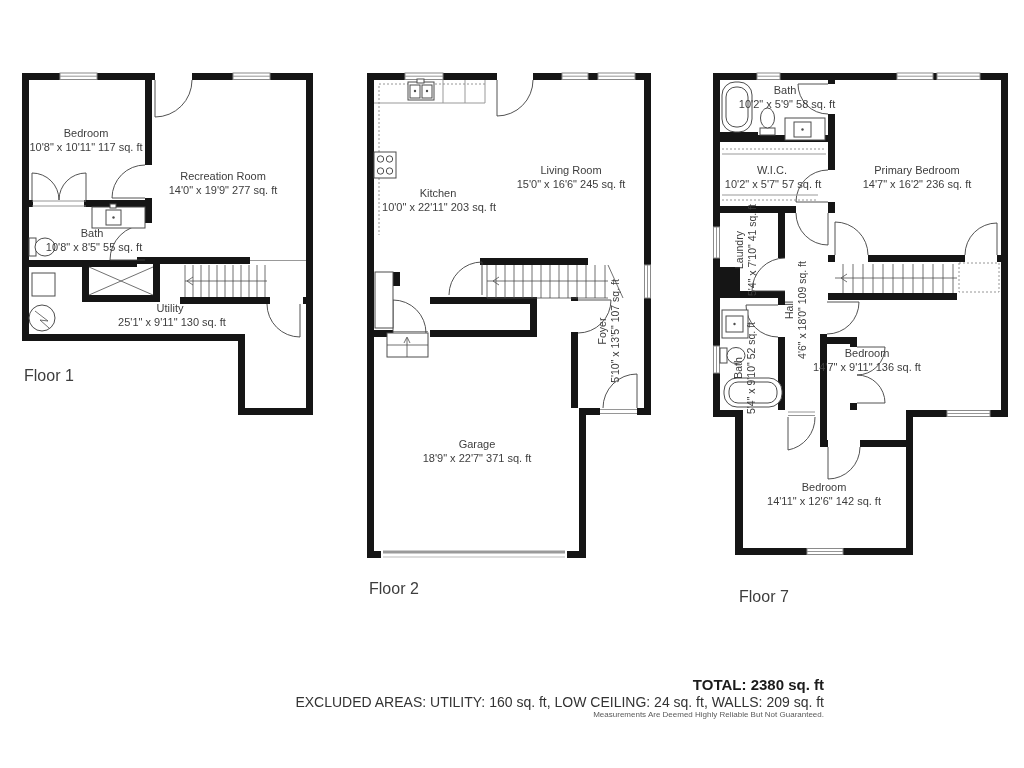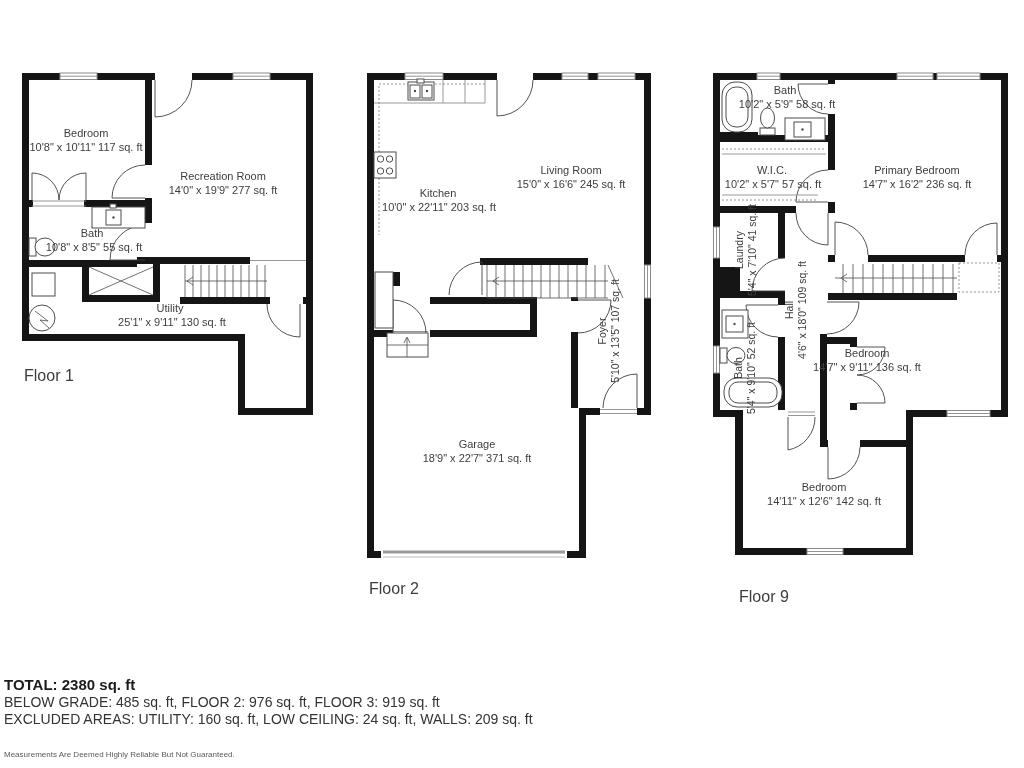--- a/index.html
+++ b/index.html
@@ -1,23 +1,23 @@
 <!DOCTYPE html>
 <html><head>
 <meta charset="utf-8">
 <style>
   html,body{margin:0;padding:0}
   body{width:1024px;height:768px;background:#ffffff;position:relative;overflow:hidden;
        font-family:"Liberation Sans",sans-serif}
   .plan{position:absolute}
   .floor-label{position:absolute;font-size:16px;color:#3d3d3d}
-  .footer{position:absolute;left:4px;top:676px;width:808px;text-align:left}
+  .footer{position:absolute;left:16px;top:676px;width:808px;text-align:right}
   .footer .total{font-size:15px;font-weight:700;color:#1b1b1b}
   .footer .line{font-size:14px;color:#333;margin-top:1px}
-  .footer .disclaimer{font-size:8px;color:#5a5a5a;margin-top:23px}
+  .footer .disclaimer{font-size:8px;color:#5a5a5a;margin-top:0}
   svg .wall{fill:#151515}
   svg .blk{fill:#151515}
   svg .gap{fill:#ffffff}
   svg .door{fill:none;stroke:#3f3f3f;stroke-width:0.9}
   svg .fix{fill:#ffffff;stroke:#4d4d4d;stroke-width:1}
   svg .stair{stroke:#4d4d4d;stroke-width:0.8;fill:none}
   svg .thin{stroke:#999999;stroke-width:1;fill:none}
   svg .win{fill:#ffffff;stroke:#8a8a8a;stroke-width:1}
   svg .winline{stroke:#8a8a8a;stroke-width:0.9;fill:none}
   svg .dash{stroke:#8a8a8a;stroke-width:0.9;fill:none;stroke-dasharray:2 2}
@@ -371,20 +371,19 @@
     <text class="v" x="45" y="298" transform="rotate(-90 45 298)">5'4" x 9'10" 52 sq. ft</text>
     <text x="157" y="287">Bedroom</text>
     <text x="157" y="301">14'7" x 9'11" 136 sq. ft</text>
     <text x="114" y="421">Bedroom</text>
     <text x="114" y="435">14'11" x 12'6" 142 sq. ft</text>
   </g>
 </svg>
 
 <div class="floor-label" style="left:24px;top:367px">Floor 1</div>
 <div class="floor-label" style="left:369px;top:580px">Floor 2</div>
-<div class="floor-label" style="left:739px;top:588px">Floor 9</div>
+<div class="floor-label" style="left:739px;top:588px">Floor 7</div>
 
 <div class="footer">
   <div class="total">TOTAL: 2380 sq. ft</div>
-  <div class="line">BELOW GRADE: 485 sq. ft, FLOOR 2: 976 sq. ft, FLOOR 3: 919 sq. ft</div>
   <div class="line">EXCLUDED AREAS: UTILITY: 160 sq. ft, LOW CEILING: 24 sq. ft, WALLS: 209 sq. ft</div>
   <div class="disclaimer">Measurements Are Deemed Highly Reliable But Not Guaranteed.</div>
 </div>
 
 </body></html>

